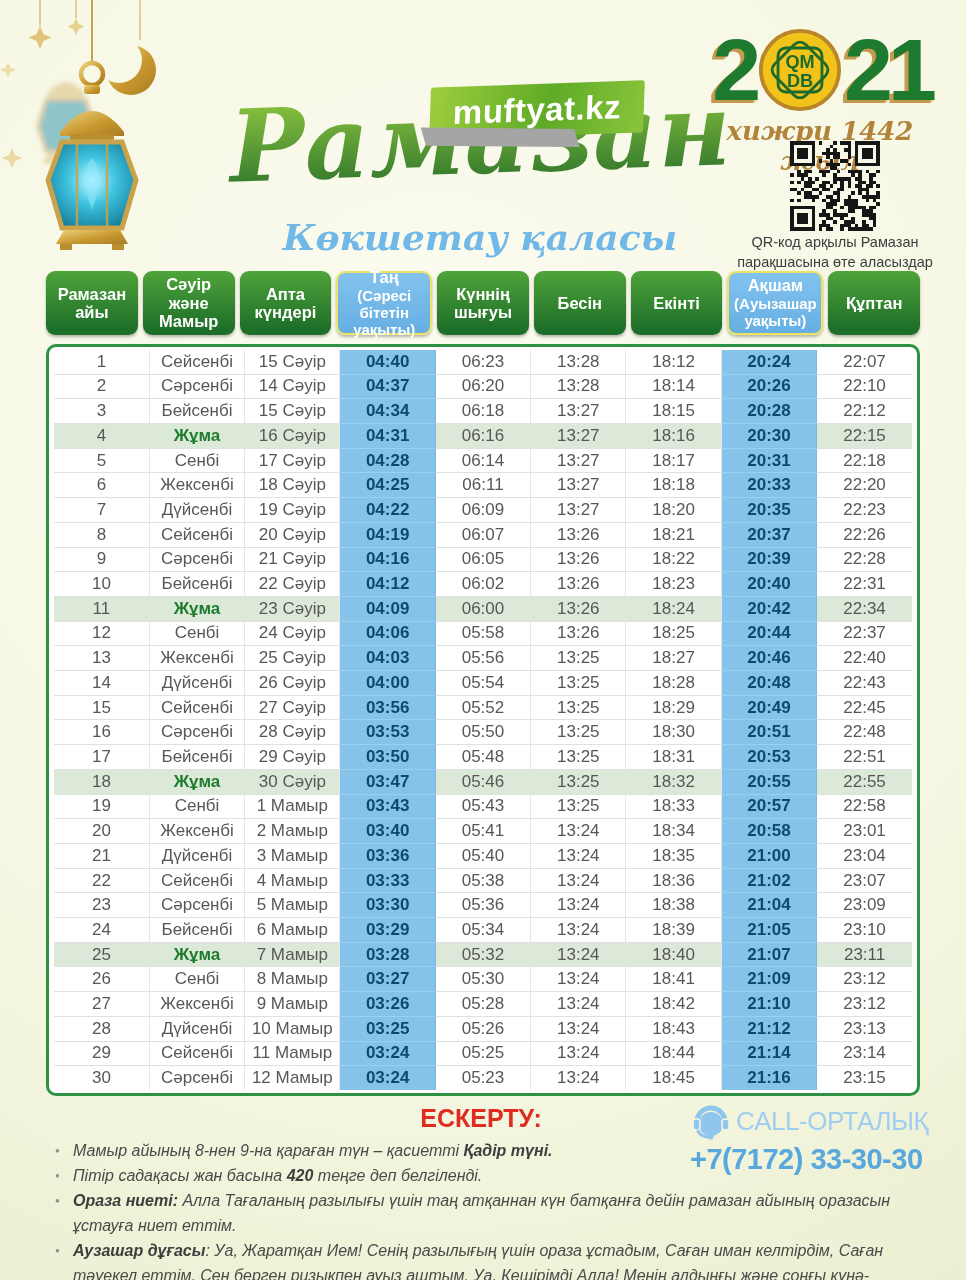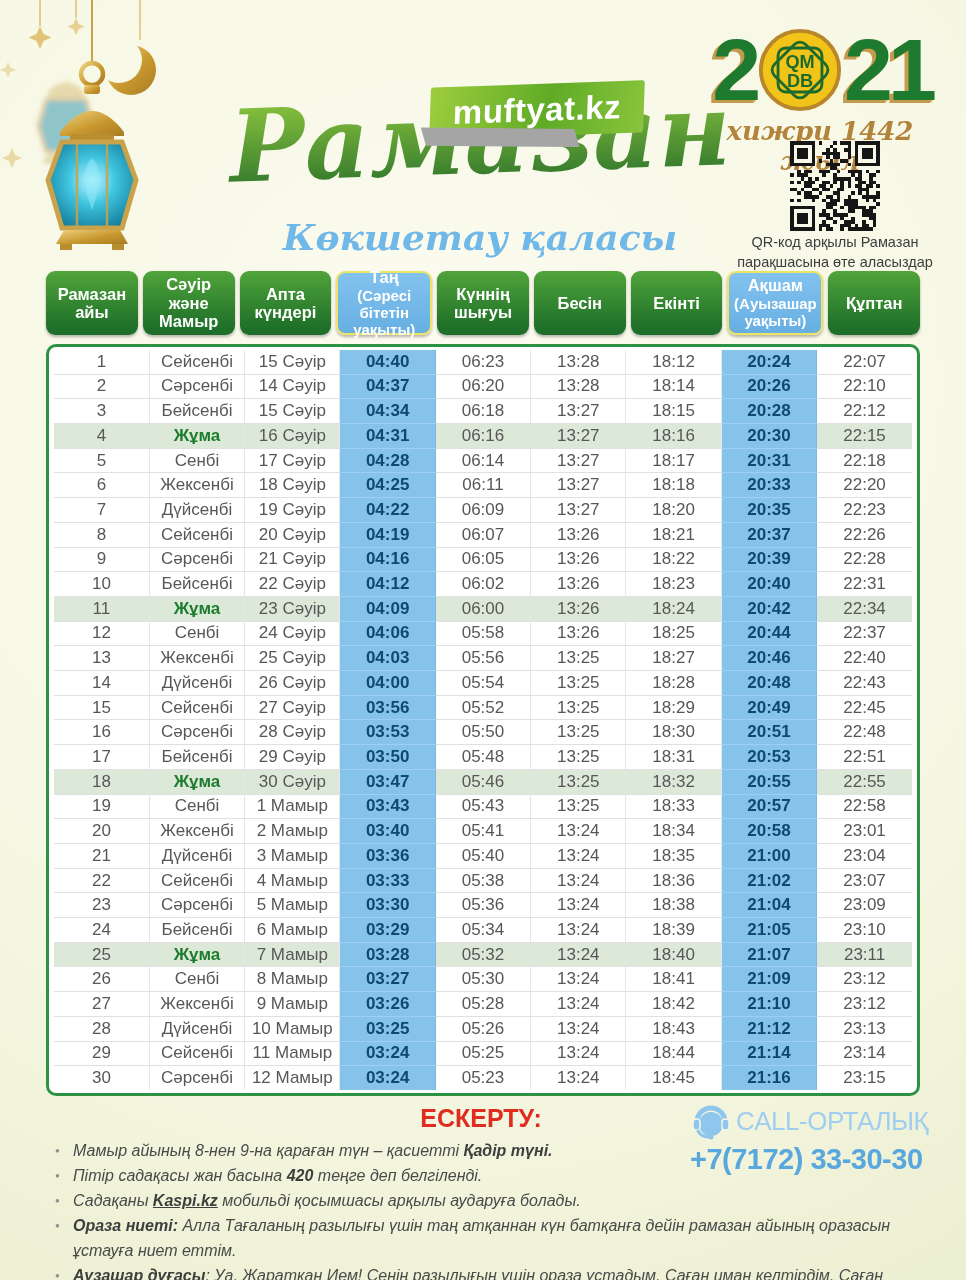--- a/index.html
+++ b/index.html
@@ -755,21 +755,20 @@
             <td>23:15</td>
           </tr>
         </tbody>
       </table>
   </div>
 
   <div class="notice-heading">ЕСКЕРТУ:</div>
   <ul class="notes" id="notes">
       <li><span>Мамыр айының 8-нен 9-на қараған түн – қасиетті </span><span class="seg-b">Қадір түні.</span></li>
       <li><span>Пітір садақасы жан басына </span><span class="seg-b">420</span><span> теңге деп белгіленді.</span></li>
-      <li><span>Садақаны </span><span class="seg-b seg-u">Kaspi.kz</span><span> мобильді қосымшасы арқылы аударуға болады.</span></li>
       <li><span class="seg-b">Ораза ниеті:</span><span> Алла Тағаланың разылығы үшін таң атқаннан күн батқанға дейін рамазан айының оразасын ұстауға ниет еттім.</span></li>
       <li><span class="seg-b">Аузашар дұғасы</span><span>: Уа, Жаратқан Ием! Сенің разылығың үшін ораза ұстадым, Саған иман келтірдім, Саған тәуекел еттім, Сен берген ризықпен ауыз аштым. Уа, Кешірімді Алла! Менің алдыңғы және соңғы күнә-кемшіліктерімді кешір!</span></li>
     </ul>
 
   <div class="callcenter">
     <div class="cc-top">
       <svg width="42" height="42" viewBox="0 0 42 42">
         <path d="M7 22 a14 14 0 0 1 28 0" fill="none" stroke="#8FC6EE" stroke-width="5" stroke-linecap="round"></path>
         <circle cx="21" cy="24" r="12" fill="#8FC6EE"></circle>
         <rect x="3" y="19" width="7" height="11" rx="3" fill="#8FC6EE" stroke="#F6F7E3" stroke-width="1.5"></rect>

